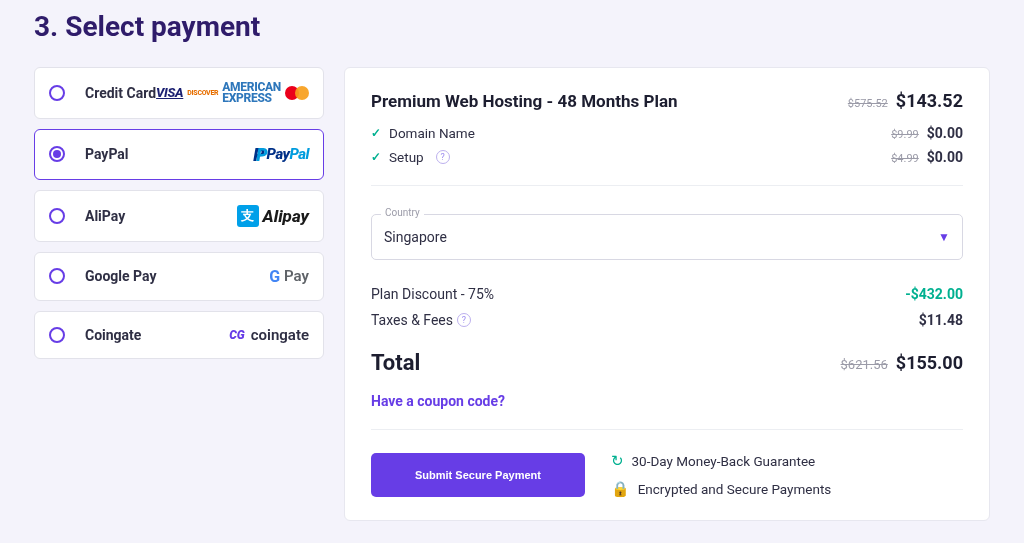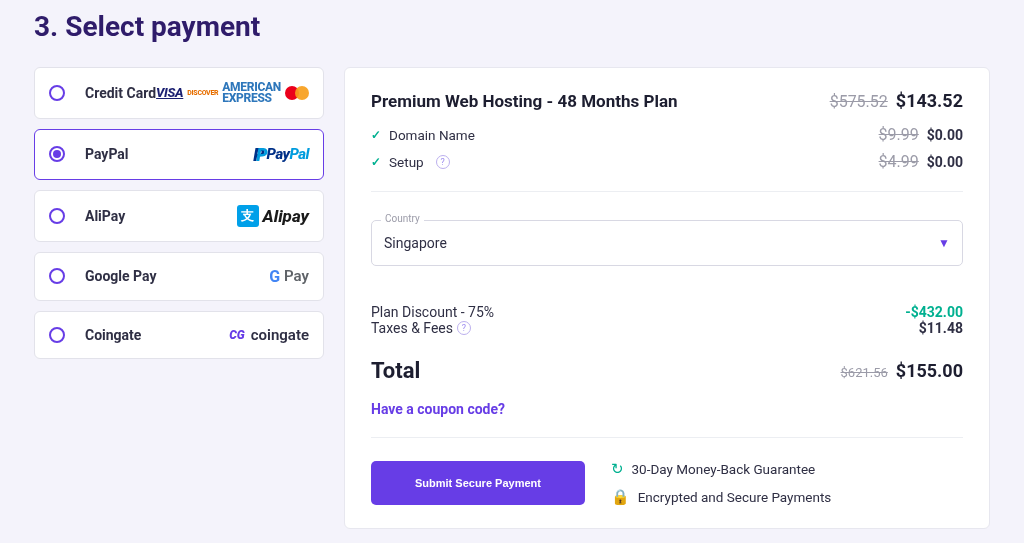--- a/index.html
+++ b/index.html
@@ -69,36 +69,36 @@
   .right {
     flex: 1;
     background: #fff;
     border: 1px solid #e7e7ef;
     border-radius: 6px;
     padding: 22px 26px 22px 26px;
   }
   .row { display:flex; justify-content:space-between; align-items:center; }
   .plan-title { font-weight:700; font-size: 17px; color:#1d1e30; }
   .prices { display:flex; align-items:baseline; gap:8px; }
-  .strike { text-decoration: line-through; color:#9b9ba8; font-size:16px; }
+  .strike { text-decoration: line-through; color:#9b9ba8; font-size:11px; }
   .bold { font-weight:700; font-size:18px; color:#1d1e30; }
   .feature-list { margin-top: 14px; display:flex; flex-direction:column; gap:8px; }
   .feature { display:flex; justify-content:space-between; align-items:center; font-size:13.5px; color:#2f2f44; }
   .feat-left { display:flex; align-items:center; gap:8px; }
   .check { color:#00b090; font-weight:900; font-size:12px; }
   .help { display:inline-flex; width:14px; height:14px; border:1px solid #bcb0ee; color:#9d8cf0; border-radius:50%; font-size:9px; align-items:center; justify-content:center; margin-left:4px; }
   .hr { border:none; border-top:1px solid #eceef2; margin:20px 0 0 0; }
   .country-box { margin-top:28px; position:relative; }
   .country-label { position:absolute; top:-7px; left:10px; background:#fff; padding:0 4px; font-size:10px; color:#9b9ba8; }
   .country-select {
     width:100%; border:1px solid #d8d8e3; border-radius:5px; padding:14px 12px;
     display:flex; justify-content:space-between; align-items:center; font-size:14px; color:#2f2f44; cursor:pointer;
   }
   .chev { color:#673de6; font-size:12px; }
-  .charges { margin-top: 38px; display:flex; flex-direction:column; font-size:14px; }
+  .charges { margin-top: 26px; display:flex; flex-direction:column; gap:10px; font-size:14px; }
   .charges .row span:first-child { color:#2f2f44; display:flex; align-items:center; }
   .green { color:#00b090; font-weight:700; }
   .total-row { margin-top: 22px; }
   .total-label { font-size:22px; font-weight:700; color:#1d1e30; }
   .total-prices .strike { font-size:13px; }
   .total-prices .bold { font-size:18px; }
   .coupon { margin-top: 18px; color:#673de6; font-weight:700; font-size:14px; cursor:pointer; }
   .hr2 { border:none; border-top:1px solid #eceef2; margin:20px 0 0 0; }
   .bottom { margin-top: 22px; display:flex; gap:26px; align-items:center; }
   .submit {

